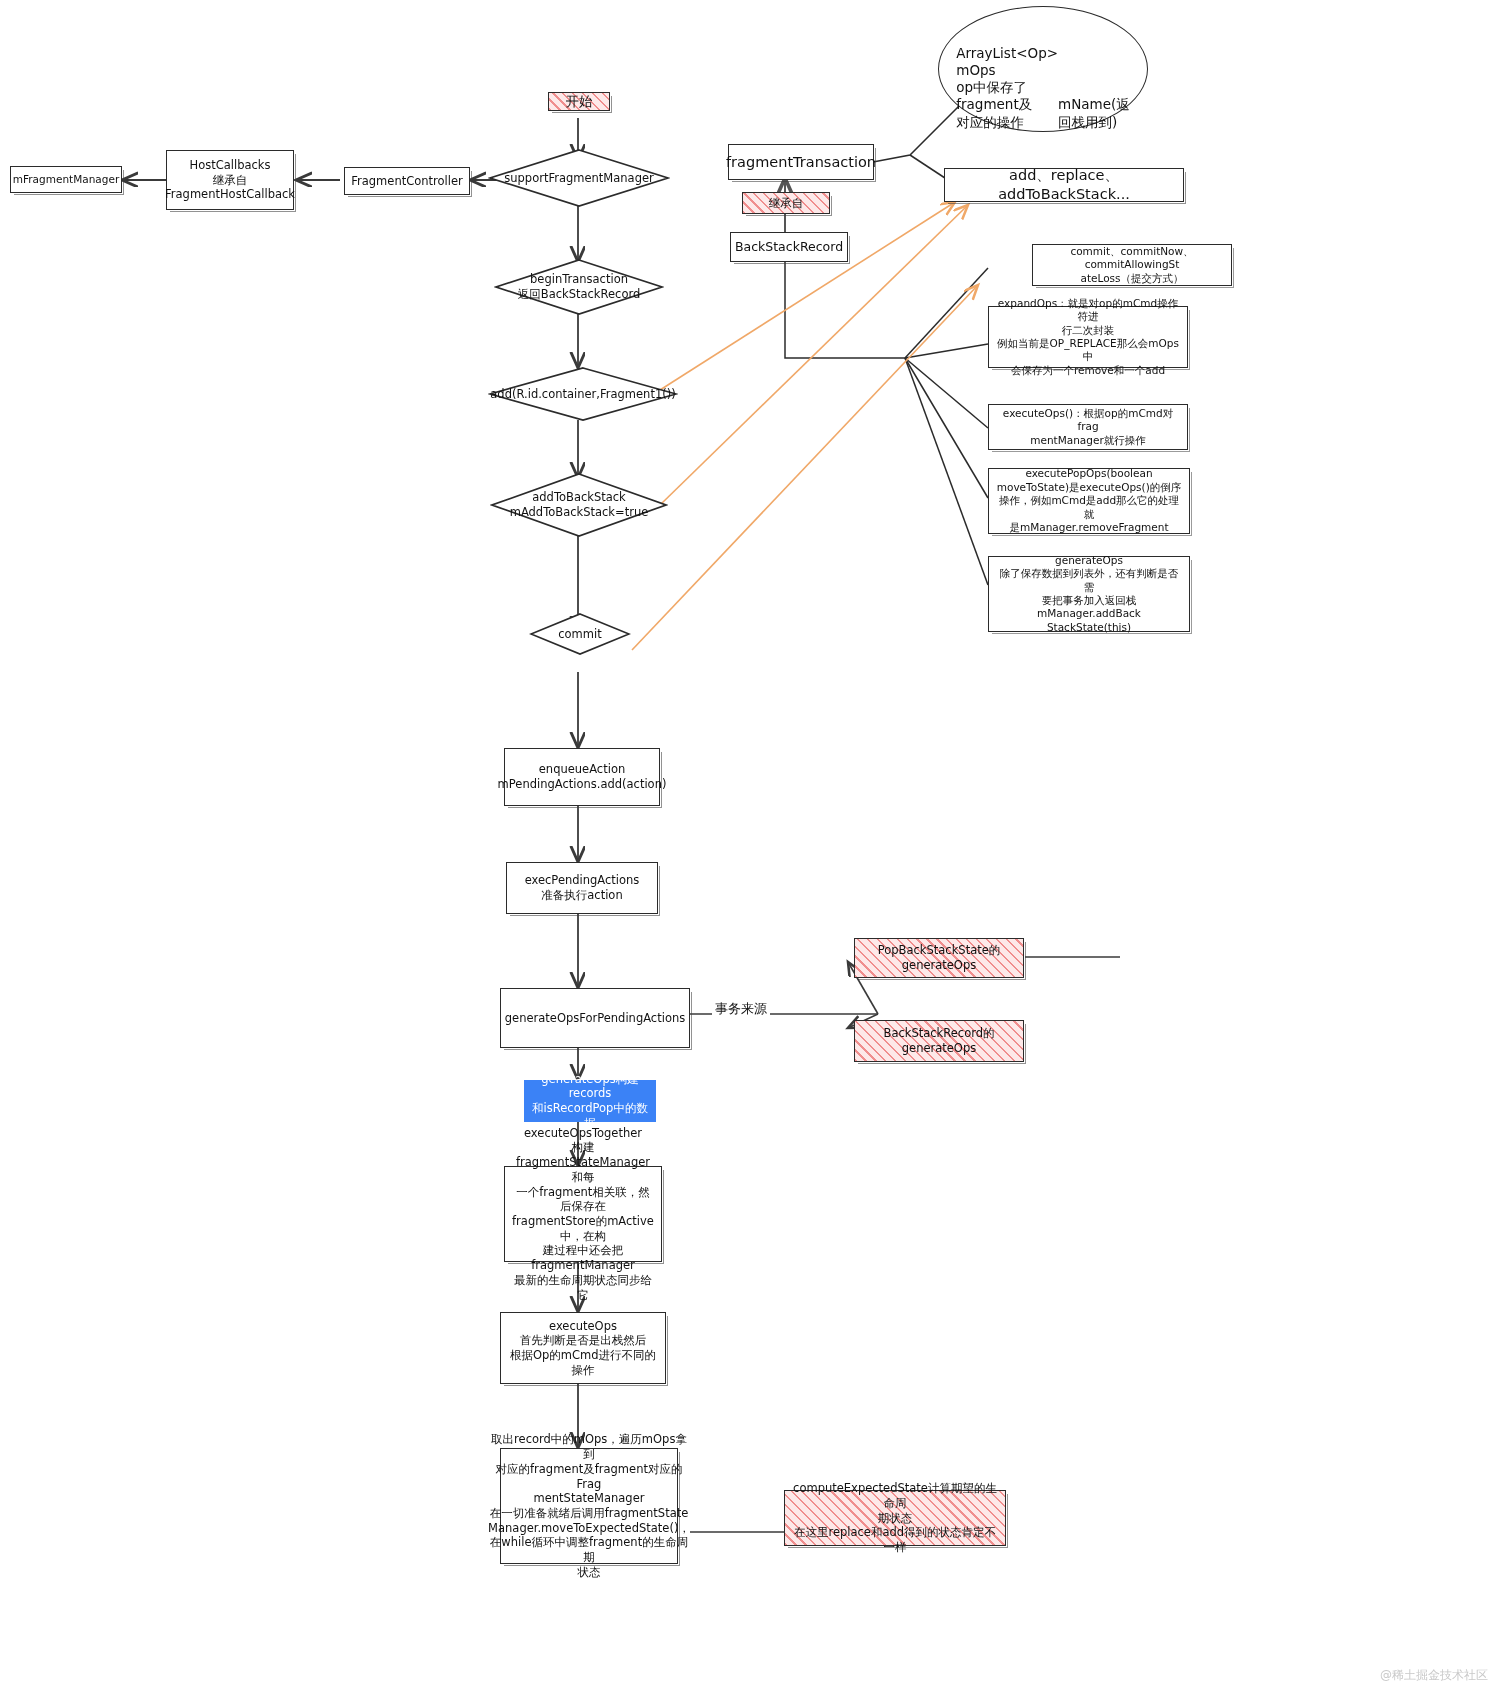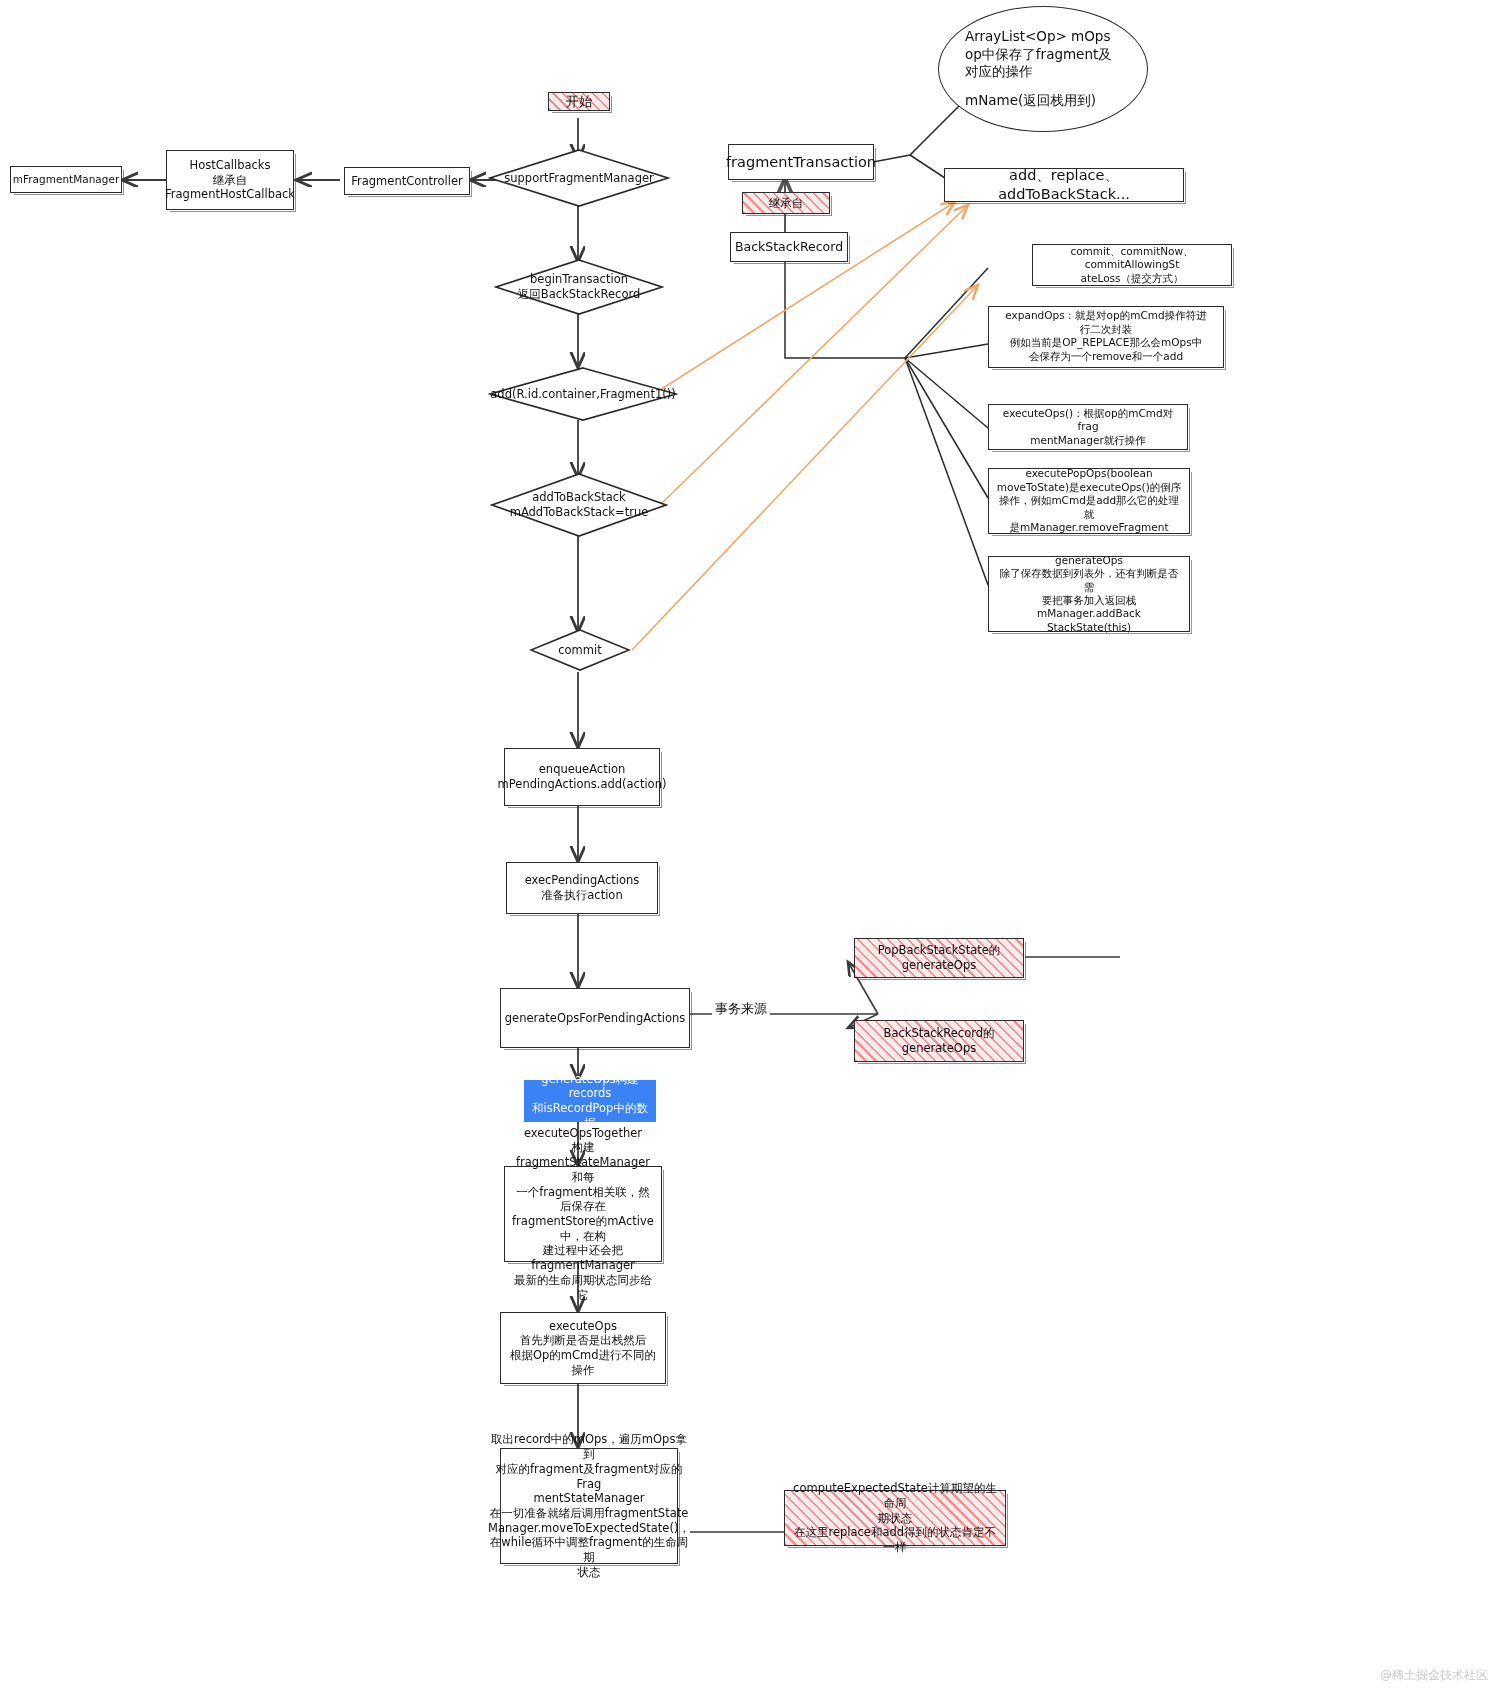--- a/index.html
+++ b/index.html
@@ -179,21 +179,21 @@
   </div>
 
   <div class="node diamond fs11" style="left:490px;top:472px;width:178px;height:66px;">
     <svg class="dshape" viewBox="0 0 178 66" preserveAspectRatio="none">
       <polygon points="89,2 176,33 89,64 2,33" fill="#fff" stroke="#2b2b2b" stroke-width="1.7"></polygon>
     </svg>
     <span class="dlabel">addToBackStack
 mAddToBackStack=true</span>
   </div>
 
-  <div class="node diamond fs11" style="left:529px;top:628px;width:102px;height:44px;">
+  <div class="node diamond fs11" style="left:529px;top:612px;width:102px;height:44px;">
     <svg class="dshape" viewBox="0 0 102 44" preserveAspectRatio="none">
       <polygon points="51,2 100,22 51,42 2,22" fill="#fff" stroke="#2b2b2b" stroke-width="1.7"></polygon>
     </svg>
     <span class="dlabel">commit</span>
   </div>
 
   <div class="node rect fs11" style="left:504px;top:748px;width:156px;height:58px;">
     <span>enqueueAction
 mPendingActions.add(action)</span>
   </div>
@@ -249,21 +249,21 @@
 在while循环中调整fragment的生命周期
 状态</span>
   </div>
 
   <div class="node hatch fs11" style="left:784px;top:1490px;width:222px;height:56px;">
     <span>computeExpectedState计算期望的生命周
 期状态
 在这里replace和add得到的状态肯定不一样</span>
   </div>
 
-  <div class="node ellipse fs13" style="left:938px;top:6px;width:210px;height:126px;flex-direction:column;align-items:flex-start;justify-content:center;">
+  <div class="node ellipse fs13" style="left:938px;top:6px;width:210px;height:126px;align-items:flex-end;justify-content:center;">
     <span style="display:block;">ArrayList&lt;Op&gt; mOps
 op中保存了fragment及
 对应的操作</span>
     <span style="display:block;margin-top:12px;">mName(返回栈用到)</span>
   </div>
 
   <div class="node rect fs14" style="left:728px;top:144px;width:146px;height:36px;">
     <span>fragmentTransaction</span>
   </div>
 
@@ -277,21 +277,21 @@
 
   <div class="node rect fs14" style="left:944px;top:168px;width:240px;height:34px;">
     <span>add、replace、addToBackStack...</span>
   </div>
 
   <div class="node note fs10" style="left:1032px;top:244px;width:200px;height:42px;">
     <span>commit、commitNow、commitAllowingSt
 ateLoss（提交方式）</span>
   </div>
 
-  <div class="node note fs10" style="left:988px;top:306px;width:236px;height:62px;align-items:flex-end;">
+  <div class="node note fs10" style="left:988px;top:306px;width:200px;height:62px;">
     <span>expandOps：就是对op的mCmd操作符进
 行二次封装
 例如当前是OP_REPLACE那么会mOps中
 会保存为一个remove和一个add</span>
   </div>
 
   <div class="node note fs10" style="left:988px;top:404px;width:200px;height:46px;">
     <span>executeOps()：根据op的mCmd对frag
 mentManager就行操作</span>
   </div>

